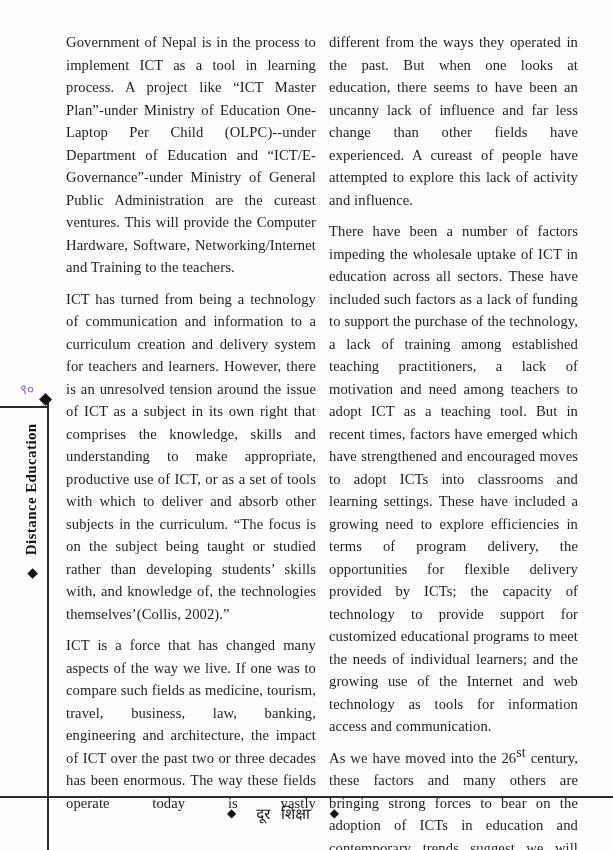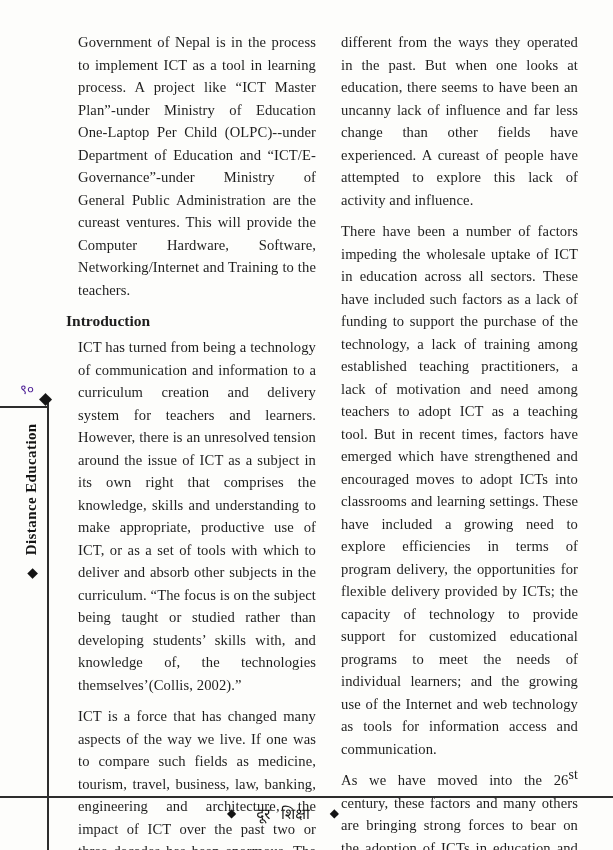--- a/index.html
+++ b/index.html
@@ -16,21 +16,21 @@
   .content {
     position: absolute;
     left: 66px; top: 31px;
     width: 512px;
     display: flex;
     gap: 13px;
   }
   .col { width: 250px; }
   .col.right { width: 249px; }
   .col p {
-    margin: 0 0 9px 12px;
+    margin: 0 0 9px 0;
     font-size: 14.6px;
     line-height: 22.5px;
     text-align: justify;
     letter-spacing: 0.1px;
   }
   .col p.cont { text-align-last: justify; margin-bottom: 0; }
   .col h3 {
     margin: 5px 0 4px 0;
     font-size: 15.5px;
     line-height: 22px;
@@ -60,21 +60,21 @@
     left: 39px; top: 390px;
     font-size: 17px;
     color: #161616;
     line-height: 1;
   }
   .page-number {
     position: absolute;
     left: 20px; top: 380px;
     font-size: 13.5px;
     font-family: "DejaVu Sans", "Liberation Serif", sans-serif;
-    color: #4c1d95;
+    color: #8b5cf6;
   }
   .sidebar-label {
     position: absolute;
     left: 31px; top: 501px;
     transform: translate(-50%, -50%) rotate(-90deg);
     white-space: nowrap;
     display: flex;
     align-items: center;
     gap: 13px;
     font-weight: bold;
@@ -104,21 +104,20 @@
   }
   .footer .dmd { font-size: 12px; }
   .footer .title { word-spacing: 6px; font-weight: normal; }
 </style>
 </head>
 <body>
 
 <div class="content">
   <div class="col left">
     <p>Government of Nepal is in the process to implement ICT as a tool in learning process. A project like “ICT Master Plan”-under Ministry of Education One-Laptop Per Child (OLPC)--under Department of Education and “ICT/E-Governance”-under Ministry of General Public Administration are the cureast ventures. This will provide the Computer Hardware, Software, Networking/Internet and Training to the teachers.</p>
-    <h3>Introduction</h3>
     <p>ICT has turned from being a technology of communication and information to a curriculum creation and delivery system for teachers and learners. However, there is an unresolved tension around the issue of ICT as a subject in its own right that comprises the knowledge, skills and understanding to make appropriate, productive use of ICT, or as a set of tools with which to deliver and absorb other subjects in the curriculum. “The focus is on the subject being taught or studied rather than developing students’ skills with, and knowledge of, the technologies themselves’(Collis, 2002).”</p>
     <p class="cont">ICT is a force that has changed many aspects of the way we live. If one was to compare such fields as medicine, tourism, travel, business, law, banking, engineering and architecture, the impact of ICT over the past two or three decades has been enormous. The way these fields operate today is vastly</p>
   </div>
   <div class="col right">
     <p>different from the ways they operated in the past. But when one looks at education, there seems to have been an uncanny lack of influence and far less change than other fields have experienced. A cureast of people have attempted to explore this lack of activity and influence.</p>
     <p>There have been a number of factors impeding the wholesale uptake of ICT in education across all sectors. These have included such factors as a lack of funding to support the purchase of the technology, a lack of training among established teaching practitioners, a lack of motivation and need among teachers to adopt ICT as a teaching tool. But in recent times, factors have emerged which have strengthened and encouraged moves to adopt ICTs into classrooms and learning settings. These have included a growing need to explore efficiencies in terms of program delivery, the opportunities for flexible delivery provided by ICTs; the capacity of technology to provide support for customized educational programs to meet the needs of individual learners; and the growing use of the Internet and web technology as tools for information access and communication.</p>
     <p class="cont"><span>As we have moved into the 26</span><sup>st</sup><span> century, these factors and many others are bringing strong forces to bear on the adoption of ICTs in education and contemporary trends suggest we will soon see large scale changes in the</span></p>
   </div>
 </div>
 

